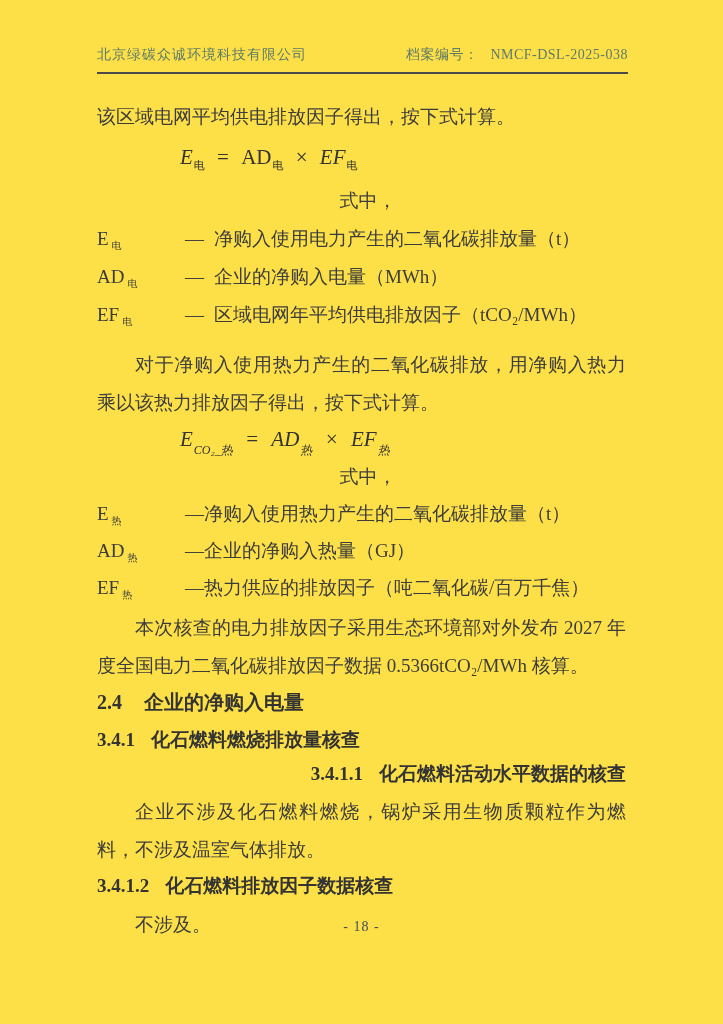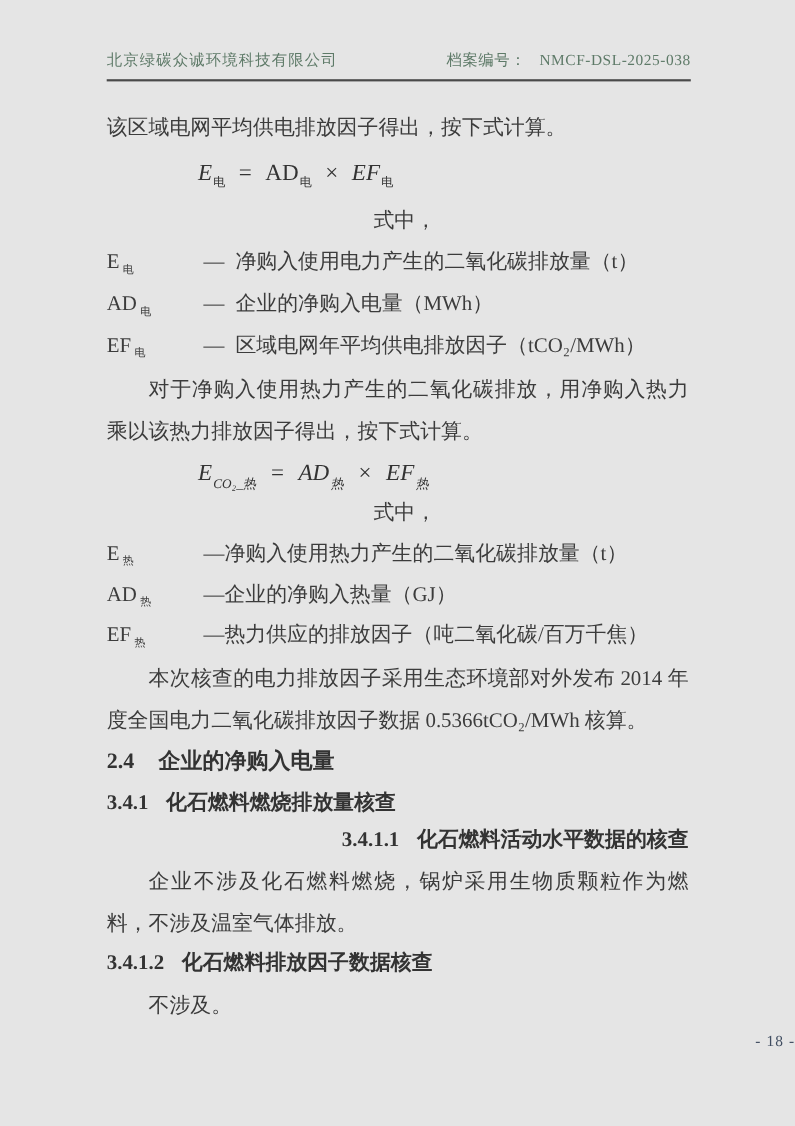--- a/index.html
+++ b/index.html
@@ -3,21 +3,21 @@
 <meta charset="utf-8">
 <style>
   * { margin: 0; padding: 0; box-sizing: border-box; }
   html, body { background: #ffffff; }
   body { font-family: "Liberation Serif", "DejaVu Serif", serif; }
 
   .page {
     position: relative;
     width: 723px;
     height: 1024px;
-    background: #e5e5e5;
+    background: #fde047;
     overflow: hidden;
     color: #3c3c3c;
   }
 
   
   .header {
     margin: 46px 95px 0 97px;
     display: flex;
     justify-content: space-between;
     align-items: baseline;
@@ -67,38 +67,38 @@
   .heading-l1 { font-size: 20px; }
   .heading-l2 { font-size: 19px; }
   .heading-l2 .h-num { margin-right: 16px; }
 
   
   .mt-intro   { margin-top: 24px; }
   .mt-f1      { margin-top: 6px; }
   .mt-where1  { margin-top: 14px; }
   .mt-def     { margin-top: 12px; }
   .mt-def2    { margin-top: 11px; }
-  .mt-pheat   { margin-top: 8px; }
+  .mt-pheat   { margin-top: 18px; }
   .mt-f2      { margin-top: 2px; }
   .mt-where2  { margin-top: 8px; }
   .mt-pfactor { margin-top: 8px; }
   .mt-h34     { margin-top: 4px; }
   .mt-h341    { margin-top: 12px; }
   .mt-h3411   { margin-top: 8px; text-align: right; }
   .mt-pfossil { margin-top: 6px; }
   .mt-h3412   { margin-top: 4px; }
   .mt-pna     { margin-top: 7px; }
 
   
   .footer {
     position: absolute;
-    top: 940px;
+    top: 919px;
     left: 0;
     width: 100%;
-    text-align: right;
+    text-align: center;
     font-size: 14px;
     color: #3f4c60;
     letter-spacing: 1px;
   }
 </style>
 </head>
 <body>
 
 <div class="page">
 
@@ -153,21 +153,21 @@
         <span class="def-sym"><span>E</span><span class="def-sub">热</span></span><span class="def-dash">—</span><span class="def-desc">净购入使用热力产生的二氧化碳排放量（t）</span>
       </div>
       <div class="def-row mt-def2">
         <span class="def-sym"><span>AD</span><span class="def-sub">热</span></span><span class="def-dash">—</span><span class="def-desc">企业的净购入热量（GJ）</span>
       </div>
       <div class="def-row mt-def2">
         <span class="def-sym"><span>EF</span><span class="def-sub">热</span></span><span class="def-dash">—</span><span class="def-desc">热力供应的排放因子（吨二氧化碳/百万千焦）</span>
       </div>
     </div>
 
-    <div class="para indent mt-pfactor">本次核查的电力排放因子采用生态环境部对外发布 2014 年度全国电力二氧化碳排放因子数据 0.5366tCO₂/MWh 核算。</div>
+    <div class="para indent mt-pfactor">本次核查的电力排放因子采用生态环境部对外发布 2027 年度全国电力二氧化碳排放因子数据 0.5366tCO₂/MWh 核算。</div>
 
     <div class="heading heading-l1 mt-h34">
       <span class="h-num">2.4</span><span>企业的净购入电量</span>
     </div>
     <div class="heading heading-l2 mt-h341">
       <span class="h-num">3.4.1</span><span>化石燃料燃烧排放量核查</span>
     </div>
     <div class="heading heading-l2 mt-h3411">
       <span class="h-num">3.4.1.1</span><span>化石燃料活动水平数据的核查</span>
     </div>

